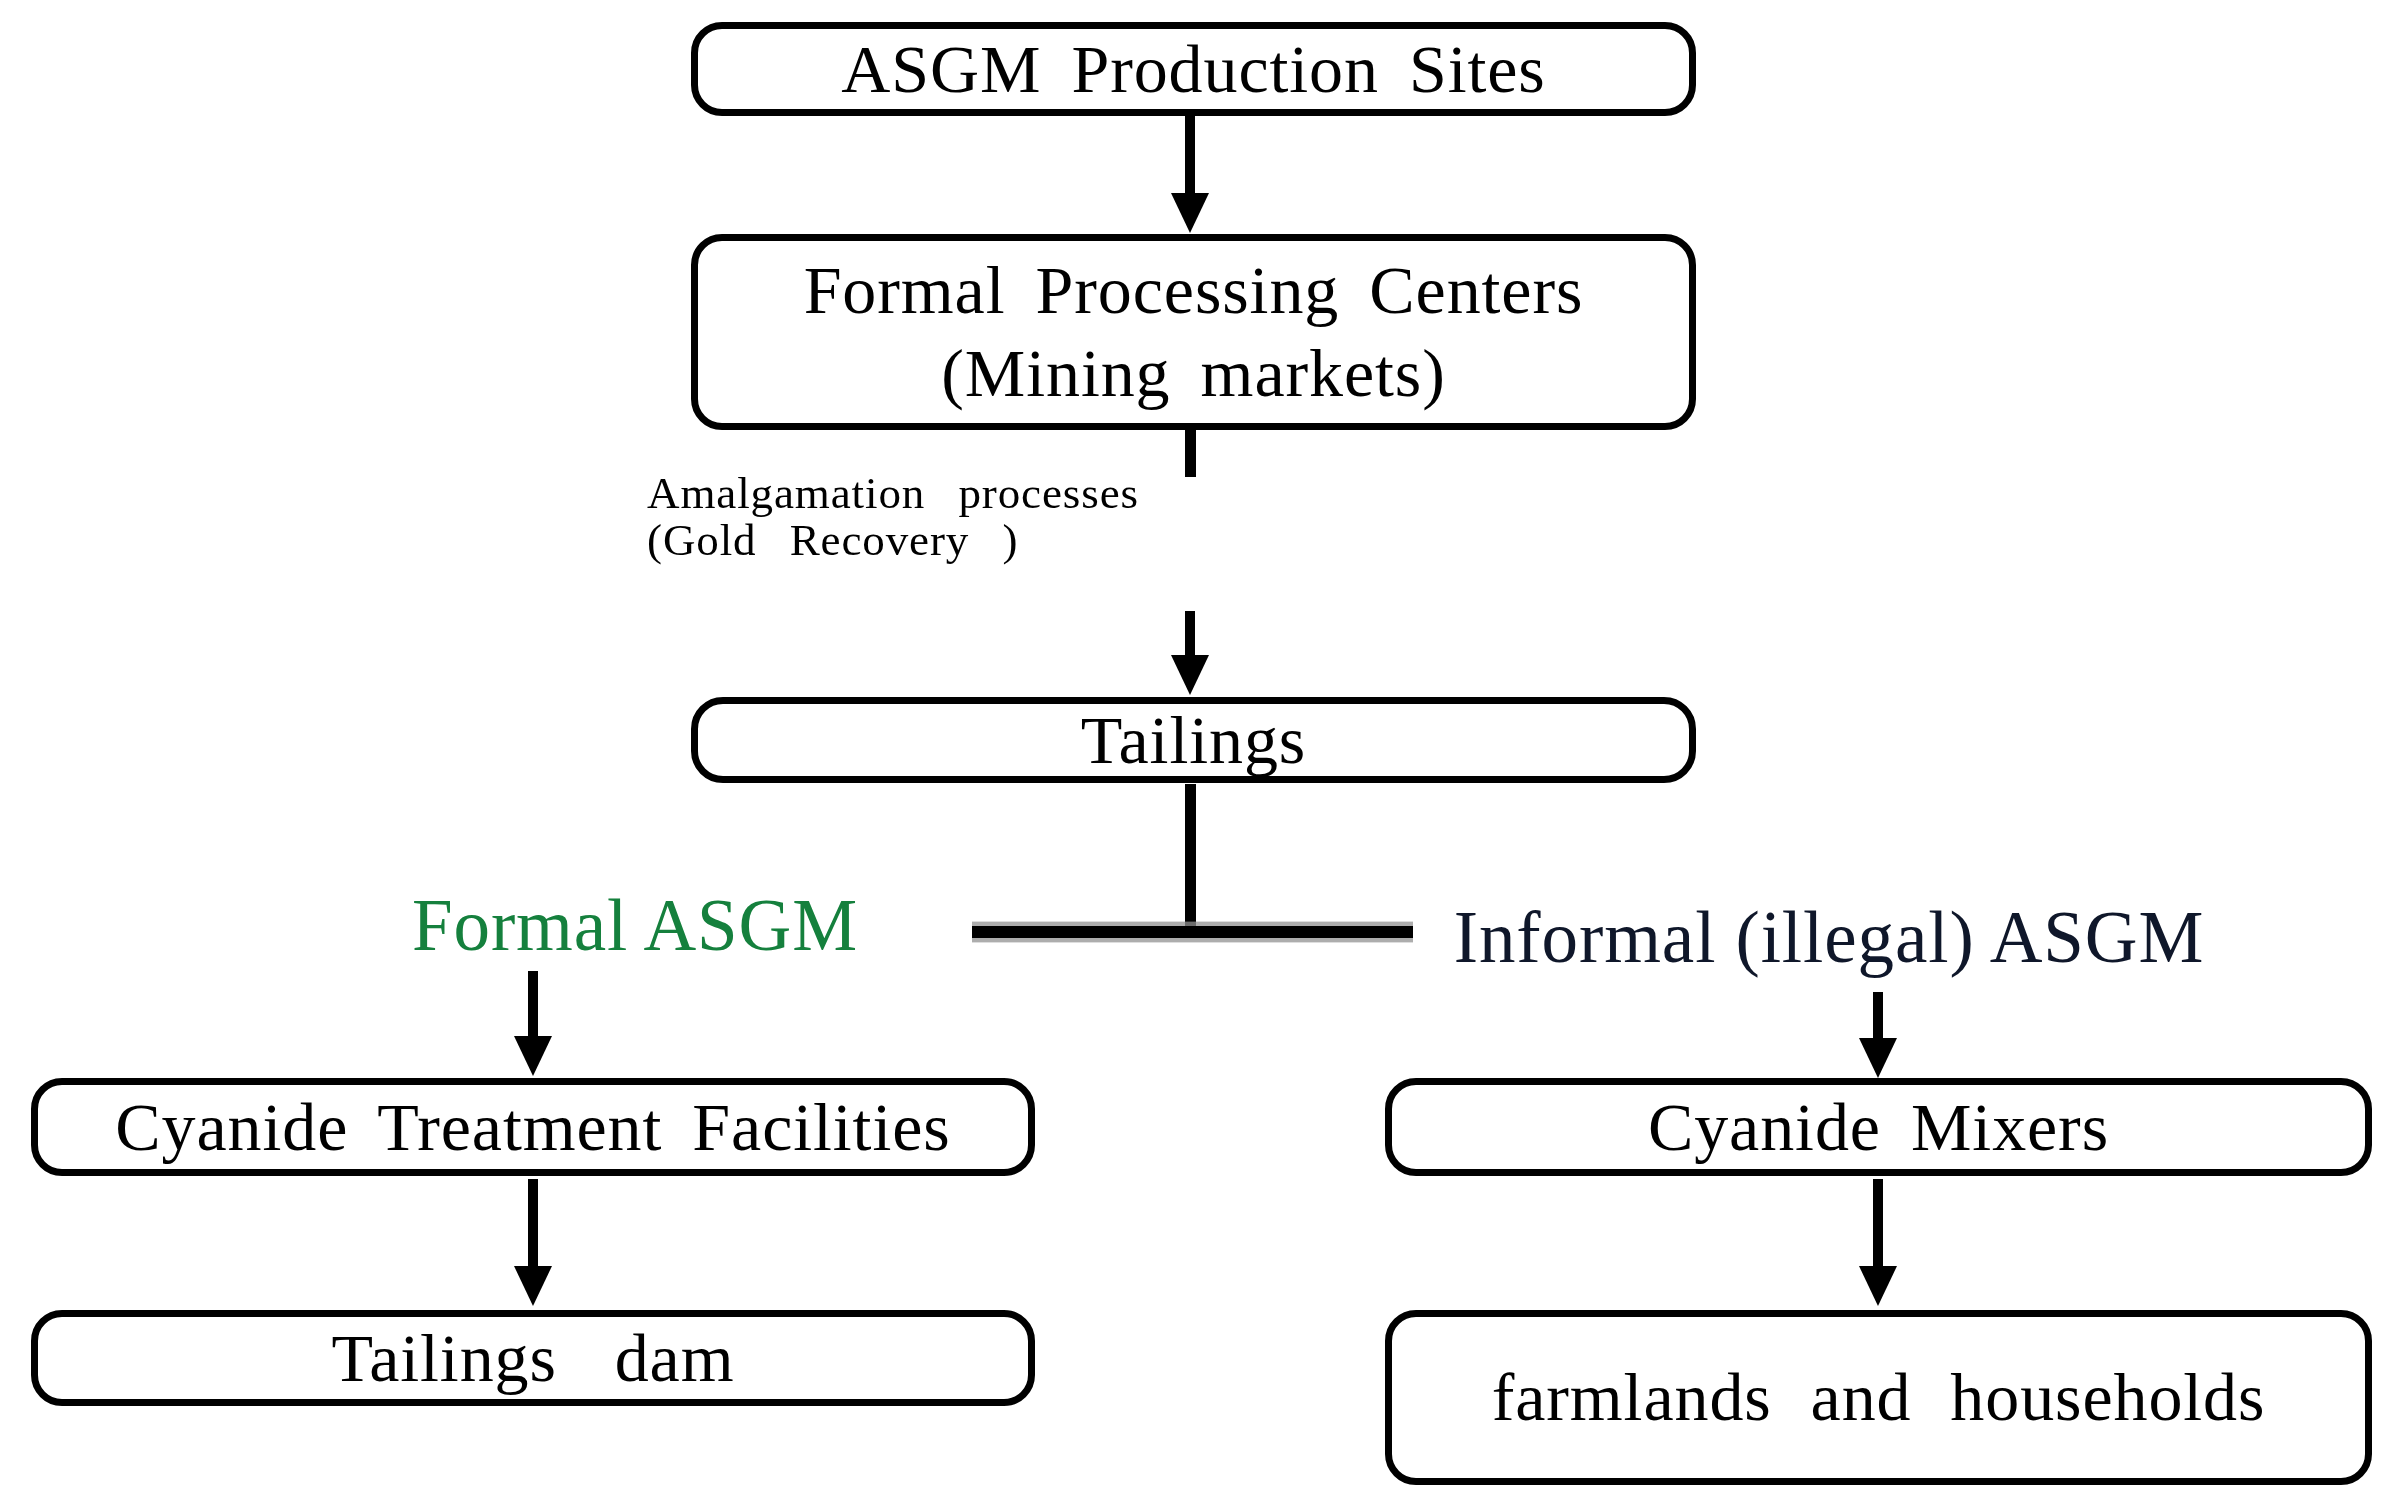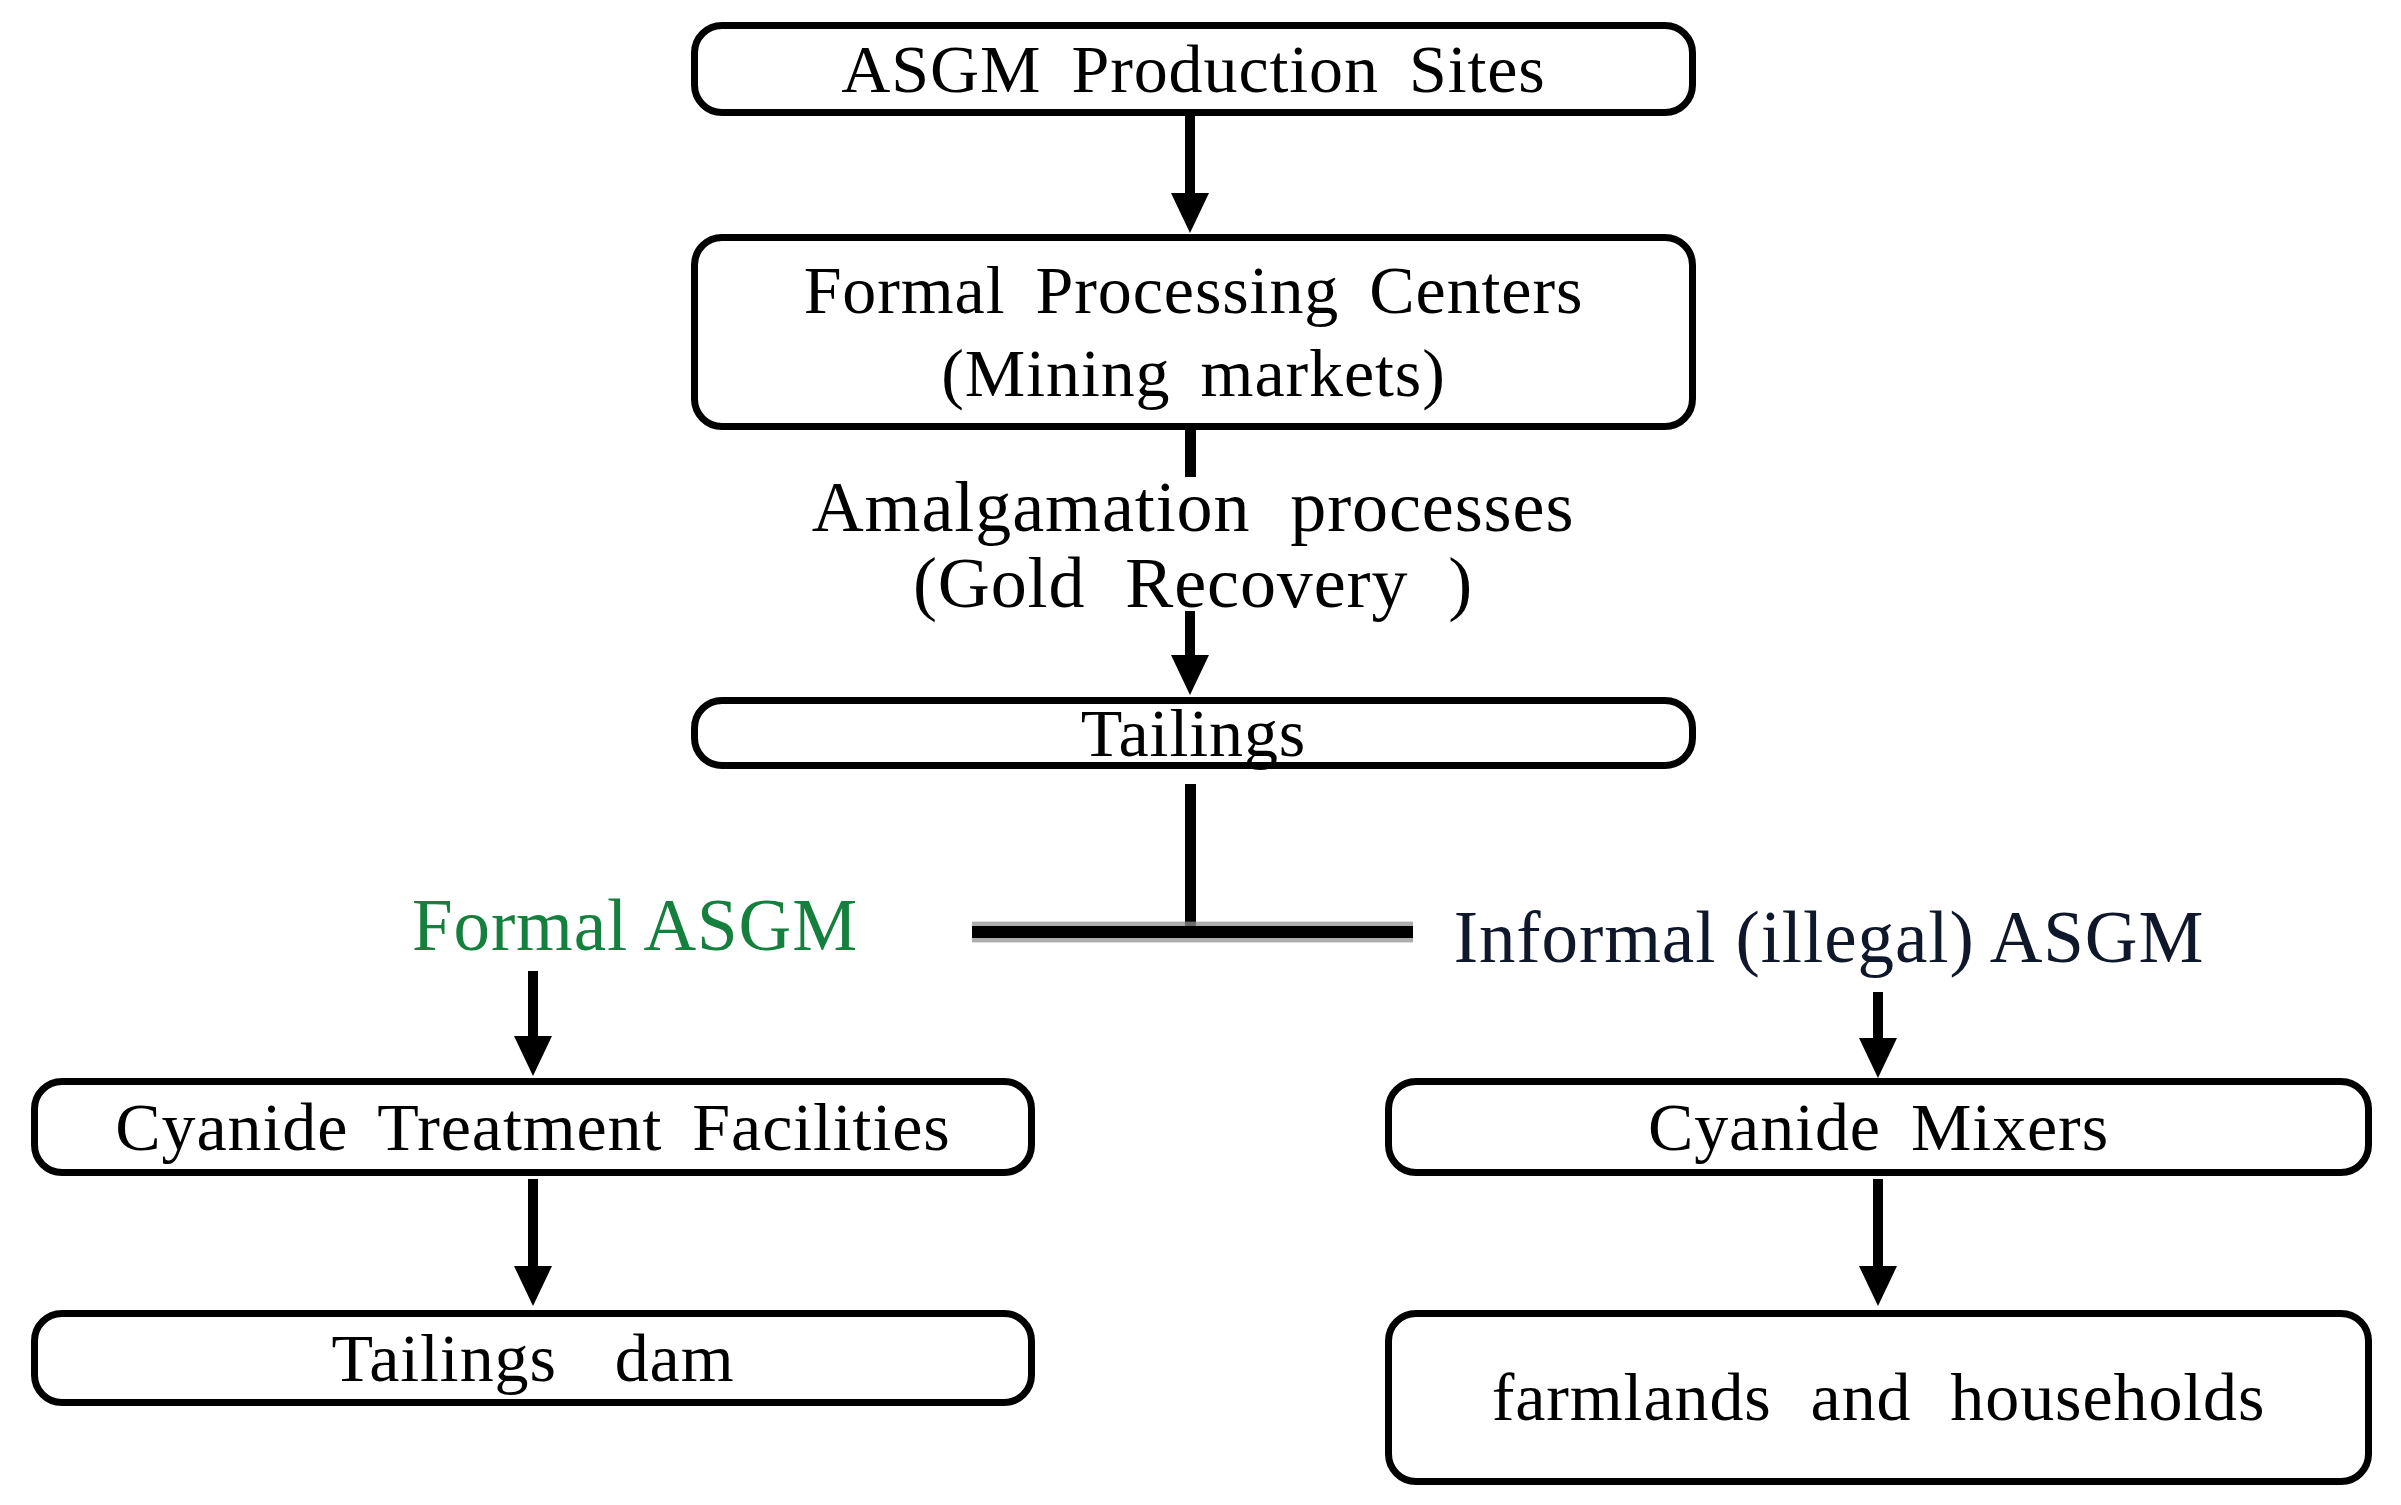--- a/index.html
+++ b/index.html
@@ -29,30 +29,29 @@
     justify-content: center;
     text-align: left;
     font-size: 68px;
     line-height: 1.22;
     letter-spacing: 0.9px;
     word-spacing: 12.2px;
     white-space: nowrap;
   }
   .node-a { left: 691px;  top: 22px;   width: 1005px; height: 94px; }
   .node-b { left: 691px;  top: 234px;  width: 1005px; height: 196px; }
-  .node-c { left: 691px;  top: 697px;  width: 1005px; height: 72px; }
+  .node-c { left: 691px;  top: 697px;  width: 1005px; height: 86px; border-radius: 32px; }
   .node-d { left: 31px;   top: 1078px; width: 1004px; height: 98px; }
   .node-e { left: 31px;   top: 1310px; width: 1004px; height: 96px; word-spacing: 40px; }
   .node-f { left: 1385px; top: 1078px; width: 987px; height: 98px; }
   .node-g { left: 1385px; top: 1310px; width: 987px; height: 175px; word-spacing: 21px; line-height: 1.18; }
   
   .free-label {
     position: absolute;
-    text-align: center;
-    font-size: 72px;
+    font-size: 45px;
     line-height: 1.05;
     letter-spacing: 0.9px;
     word-spacing: 21px;
     white-space: nowrap;
   }
   .amalgamation { left: 647px; top: 470px; width: 1092px; }
   .branch-label {
     position: absolute;
     text-align: center;
     font-size: 73px;

